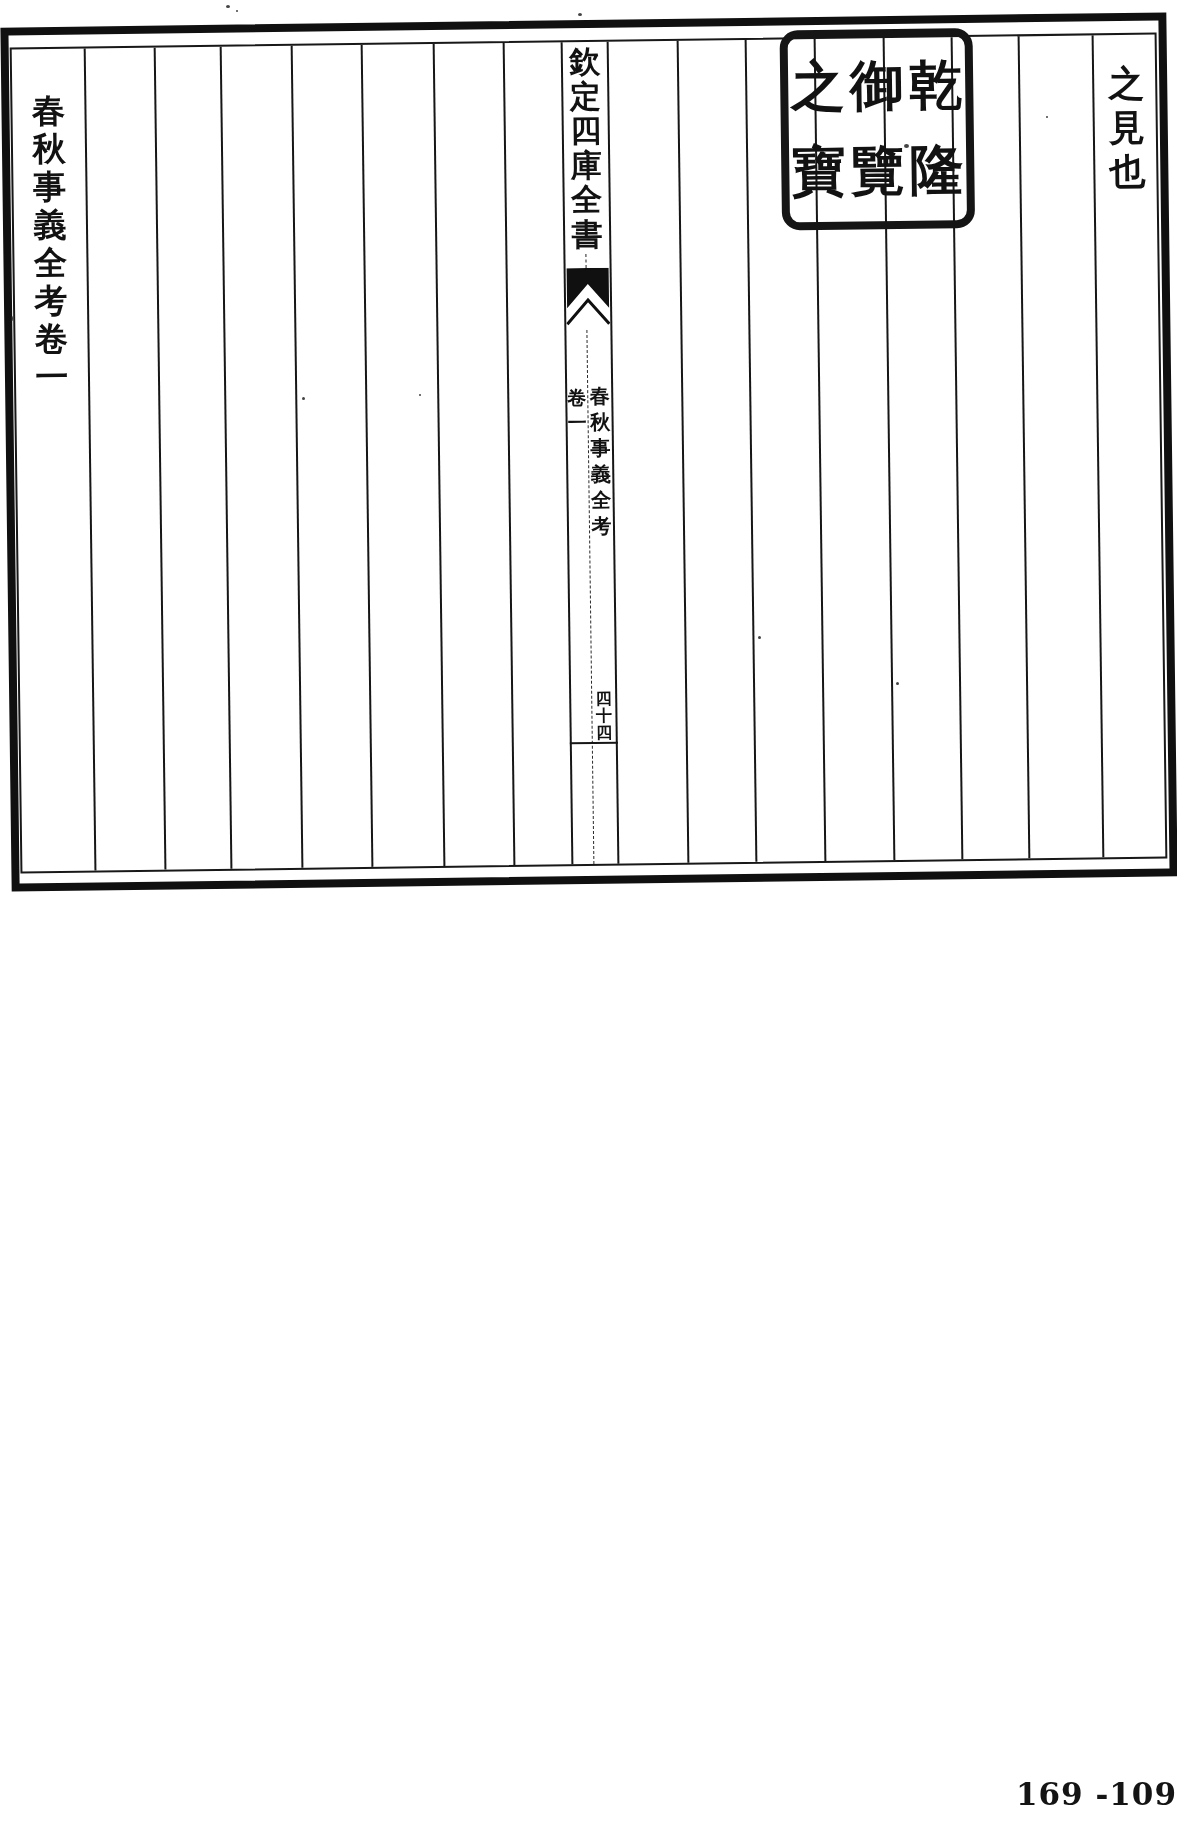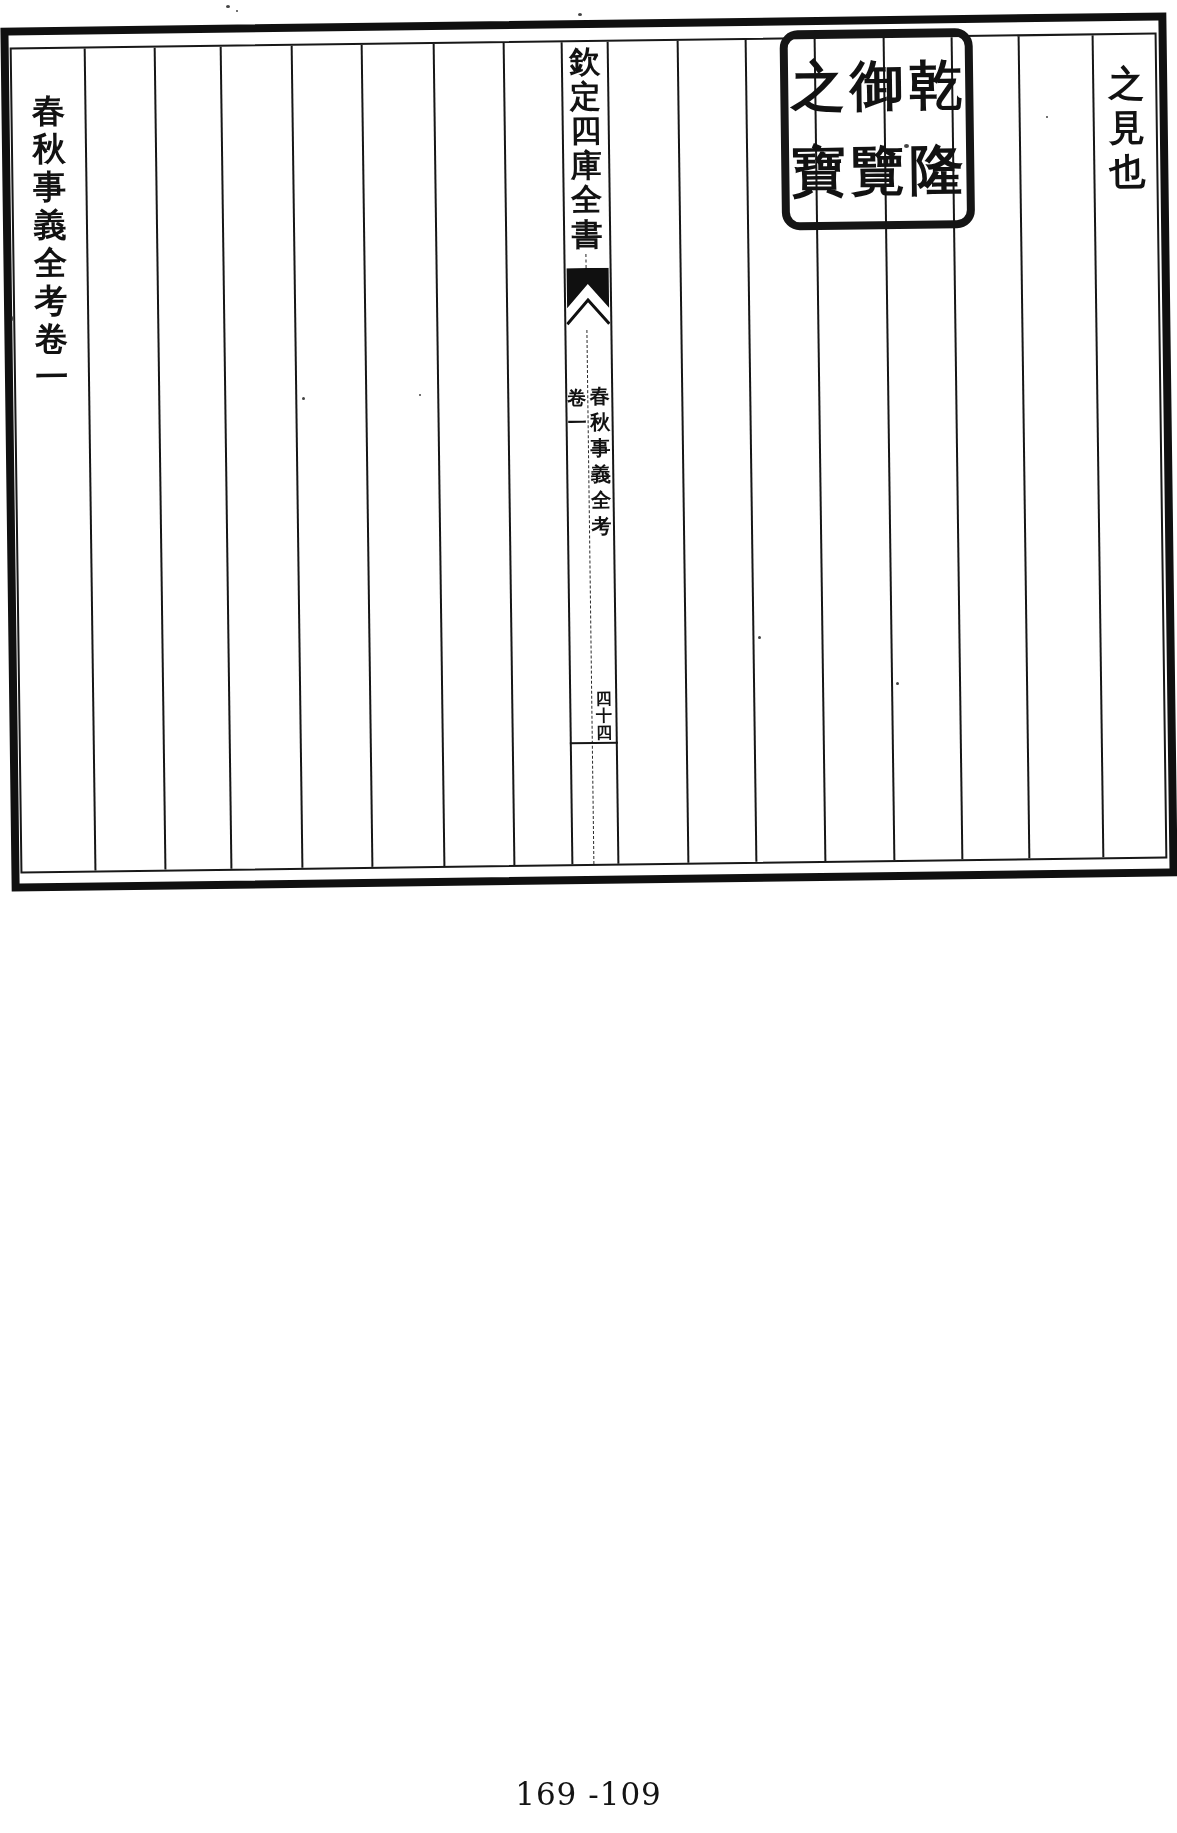--- a/index.html
+++ b/index.html
@@ -81,23 +81,23 @@
   }
   .speck {
     position: absolute;
     background: #222;
     border-radius: 50%;
     opacity: 0.85;
   }
   .folio-footer {
     position: absolute;
     left: 0; right: 0; top: 1776px;
-    text-align: center;
+    text-align: right;
     font-size: 31px;
-    font-weight: 400;
+    font-weight: 700;
     letter-spacing: 1px;
     font-family: "DejaVu Serif", serif;
     color: #141414;
   }
 </style>
 </head>
 <body>
 
 <div class="frame">
   <div class="inner-border"></div>

